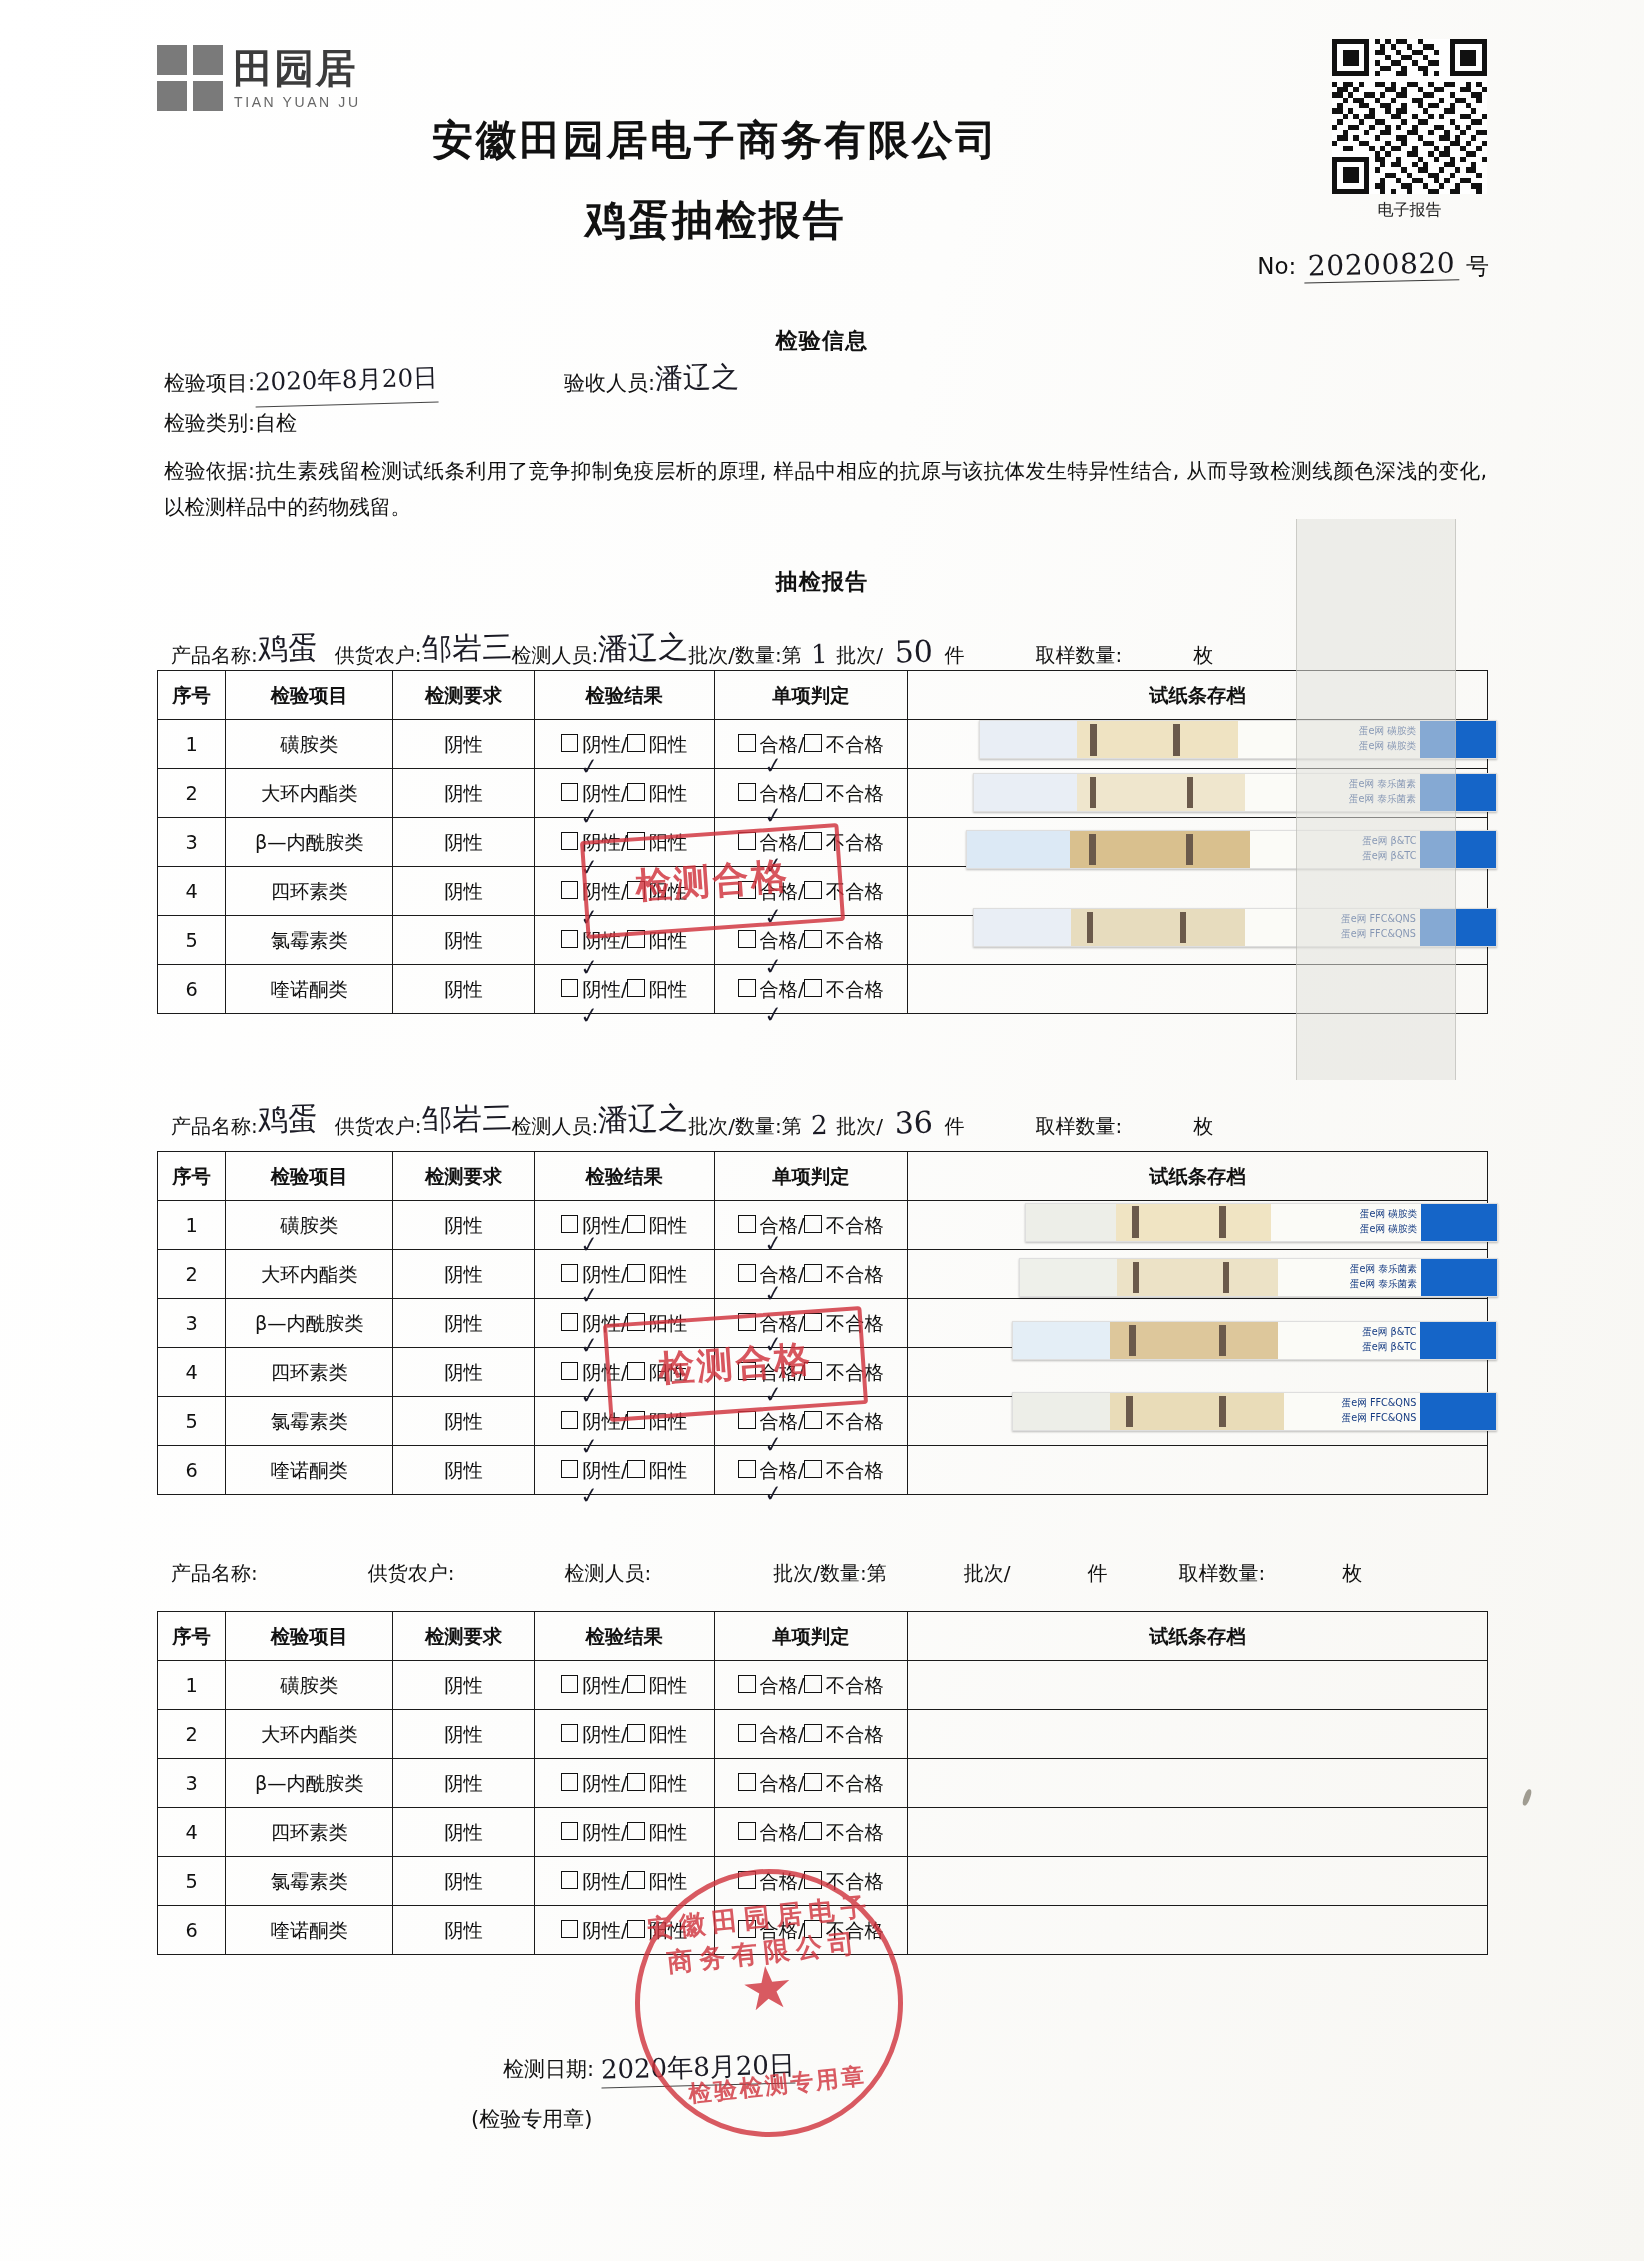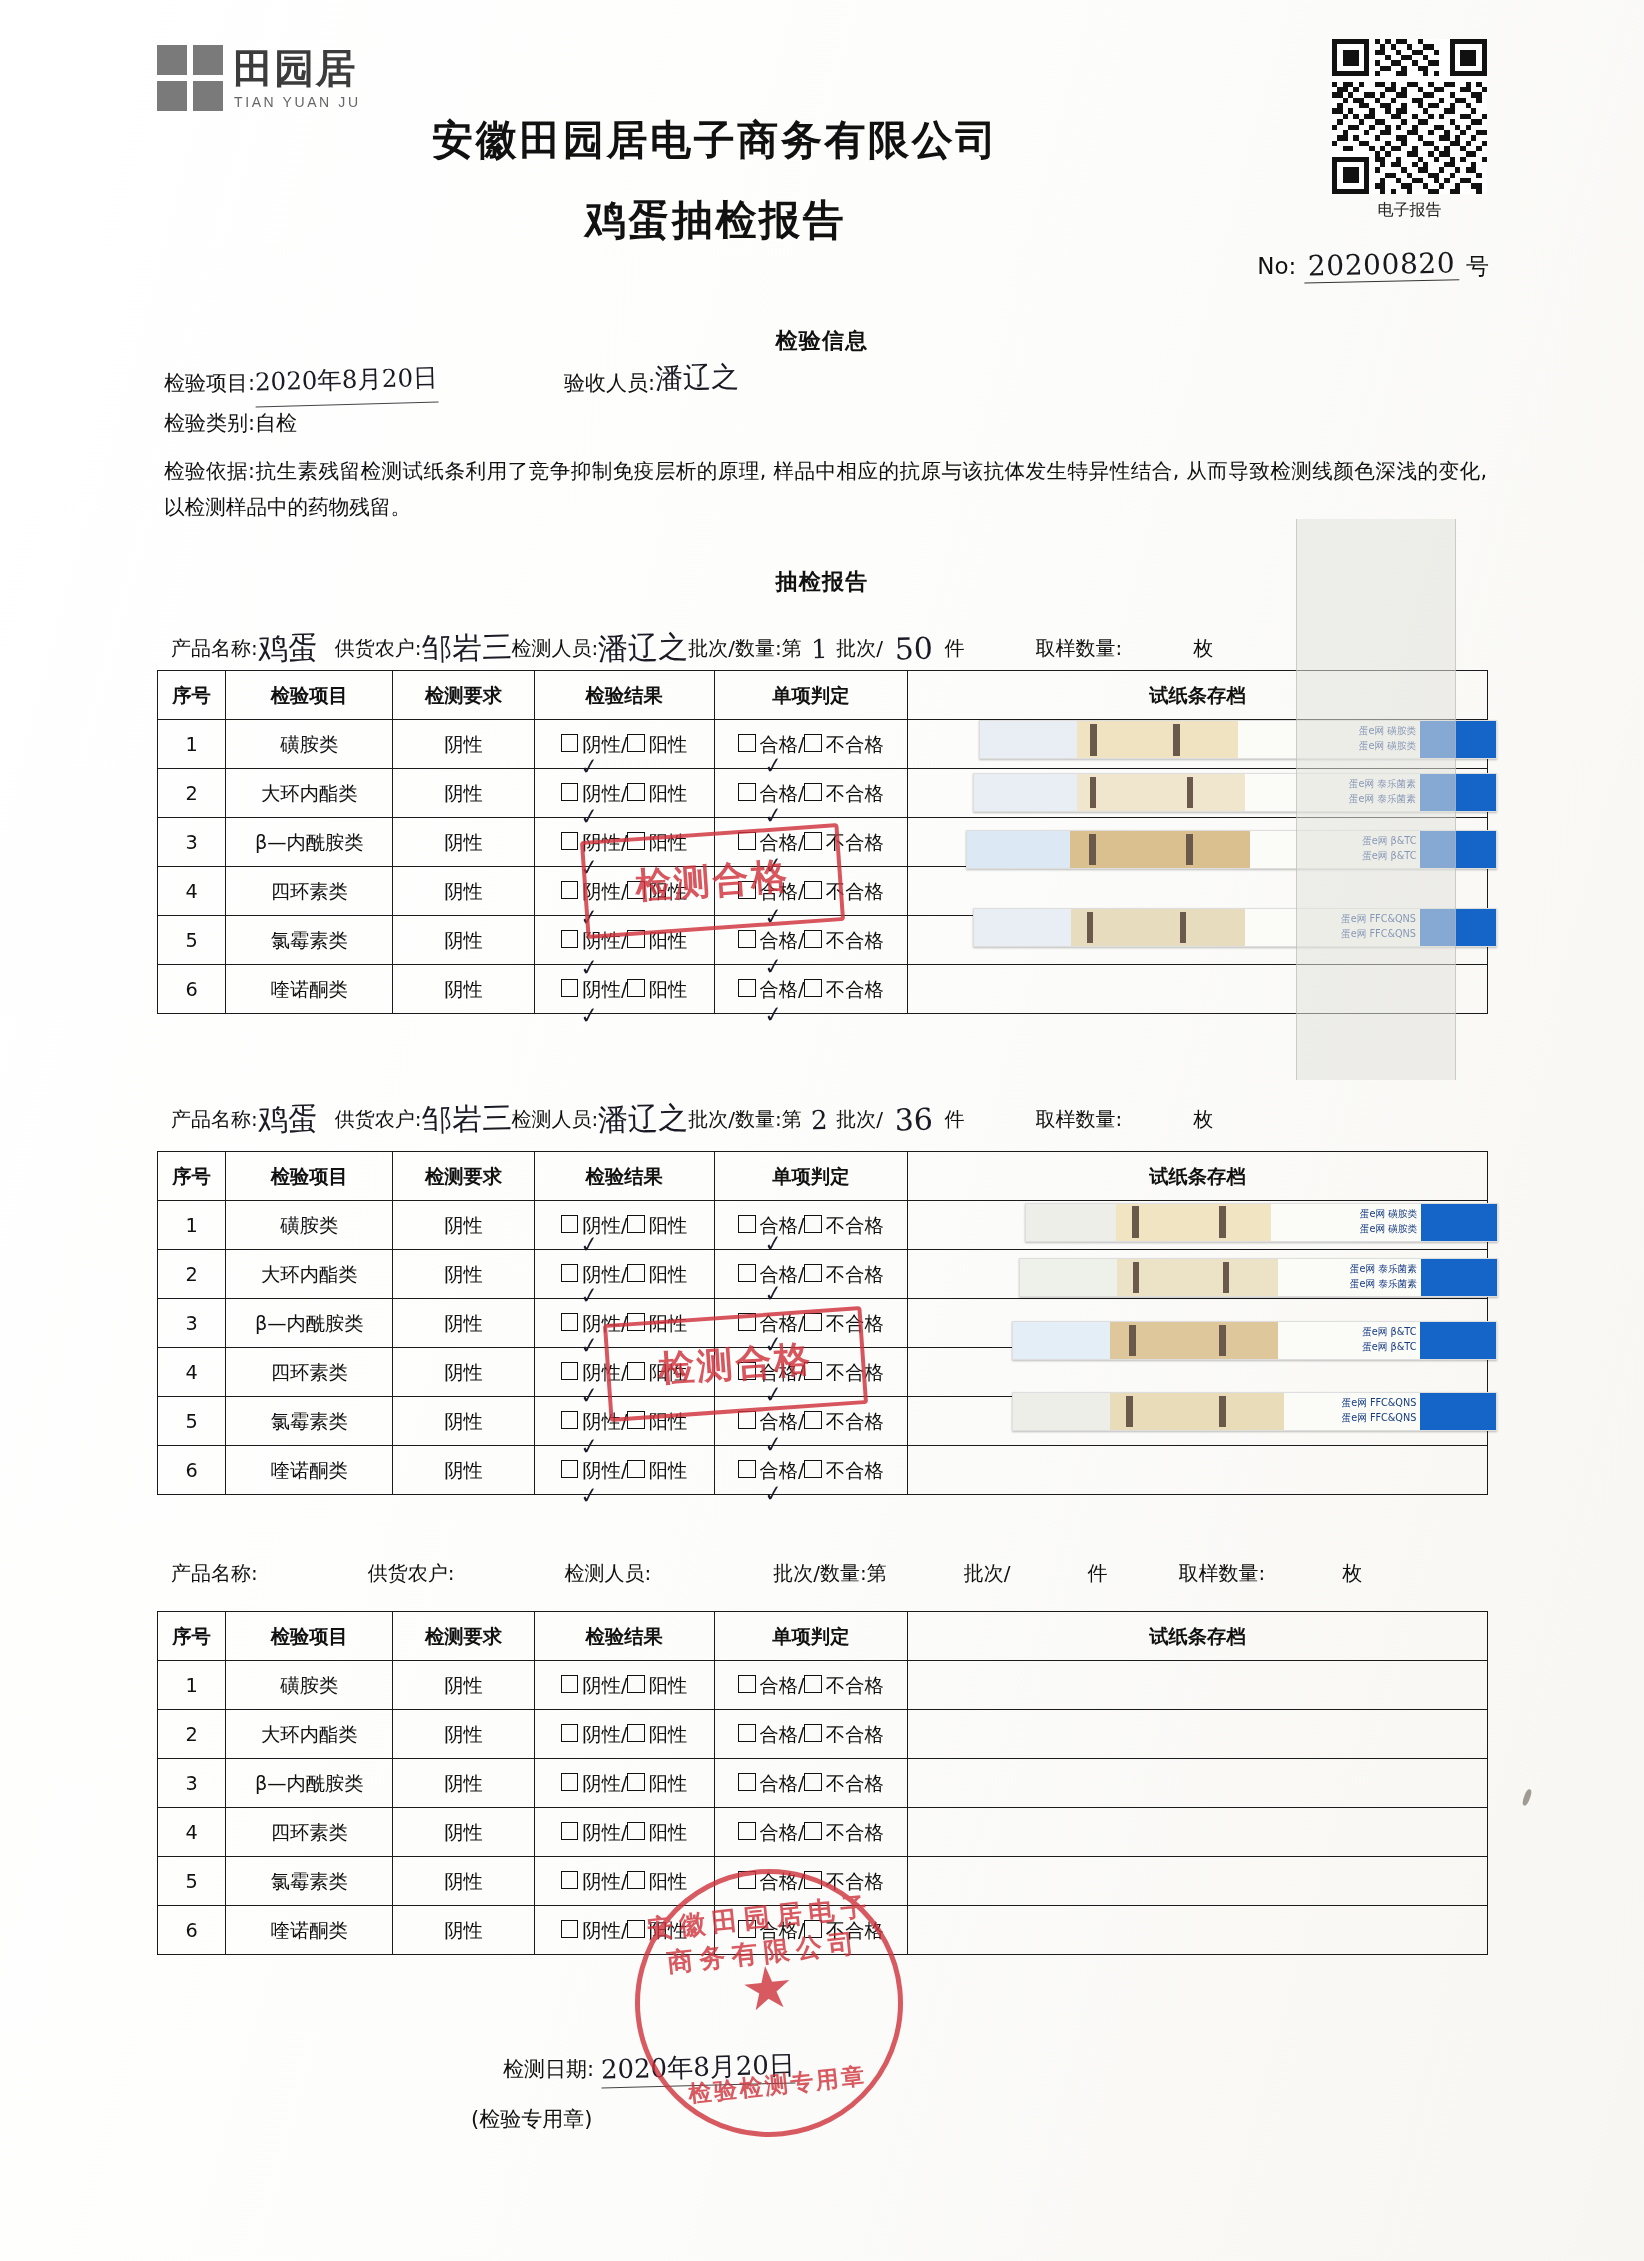--- a/index.html
+++ b/index.html
@@ -87,21 +87,21 @@
     margin-top:9px;font-size:20.6px;line-height:1.75;text-align:justify;
     text-indent:0;
   }
 
   
   .rep-title{position:absolute;left:0;right:0;top:567px;}
 
   .meta{
     position:absolute;left:171px;right:157px;
     font-size:20px;color:#111;font-family:"DejaVu Sans",sans-serif;
-    display:flex;align-items:center;white-space:nowrap;
+    display:flex;align-items:flex-end;white-space:nowrap;
   }
   .meta .u{display:inline-block;min-width:77px;border-bottom:0px;}
 
   table.t{
     position:absolute;left:157px;width:1331px;
     border-collapse:collapse;
     font-size:19.3px;color:#111;font-family:"DejaVu Sans",sans-serif;
     background:transparent;
   }
   table.t td,table.t th{

